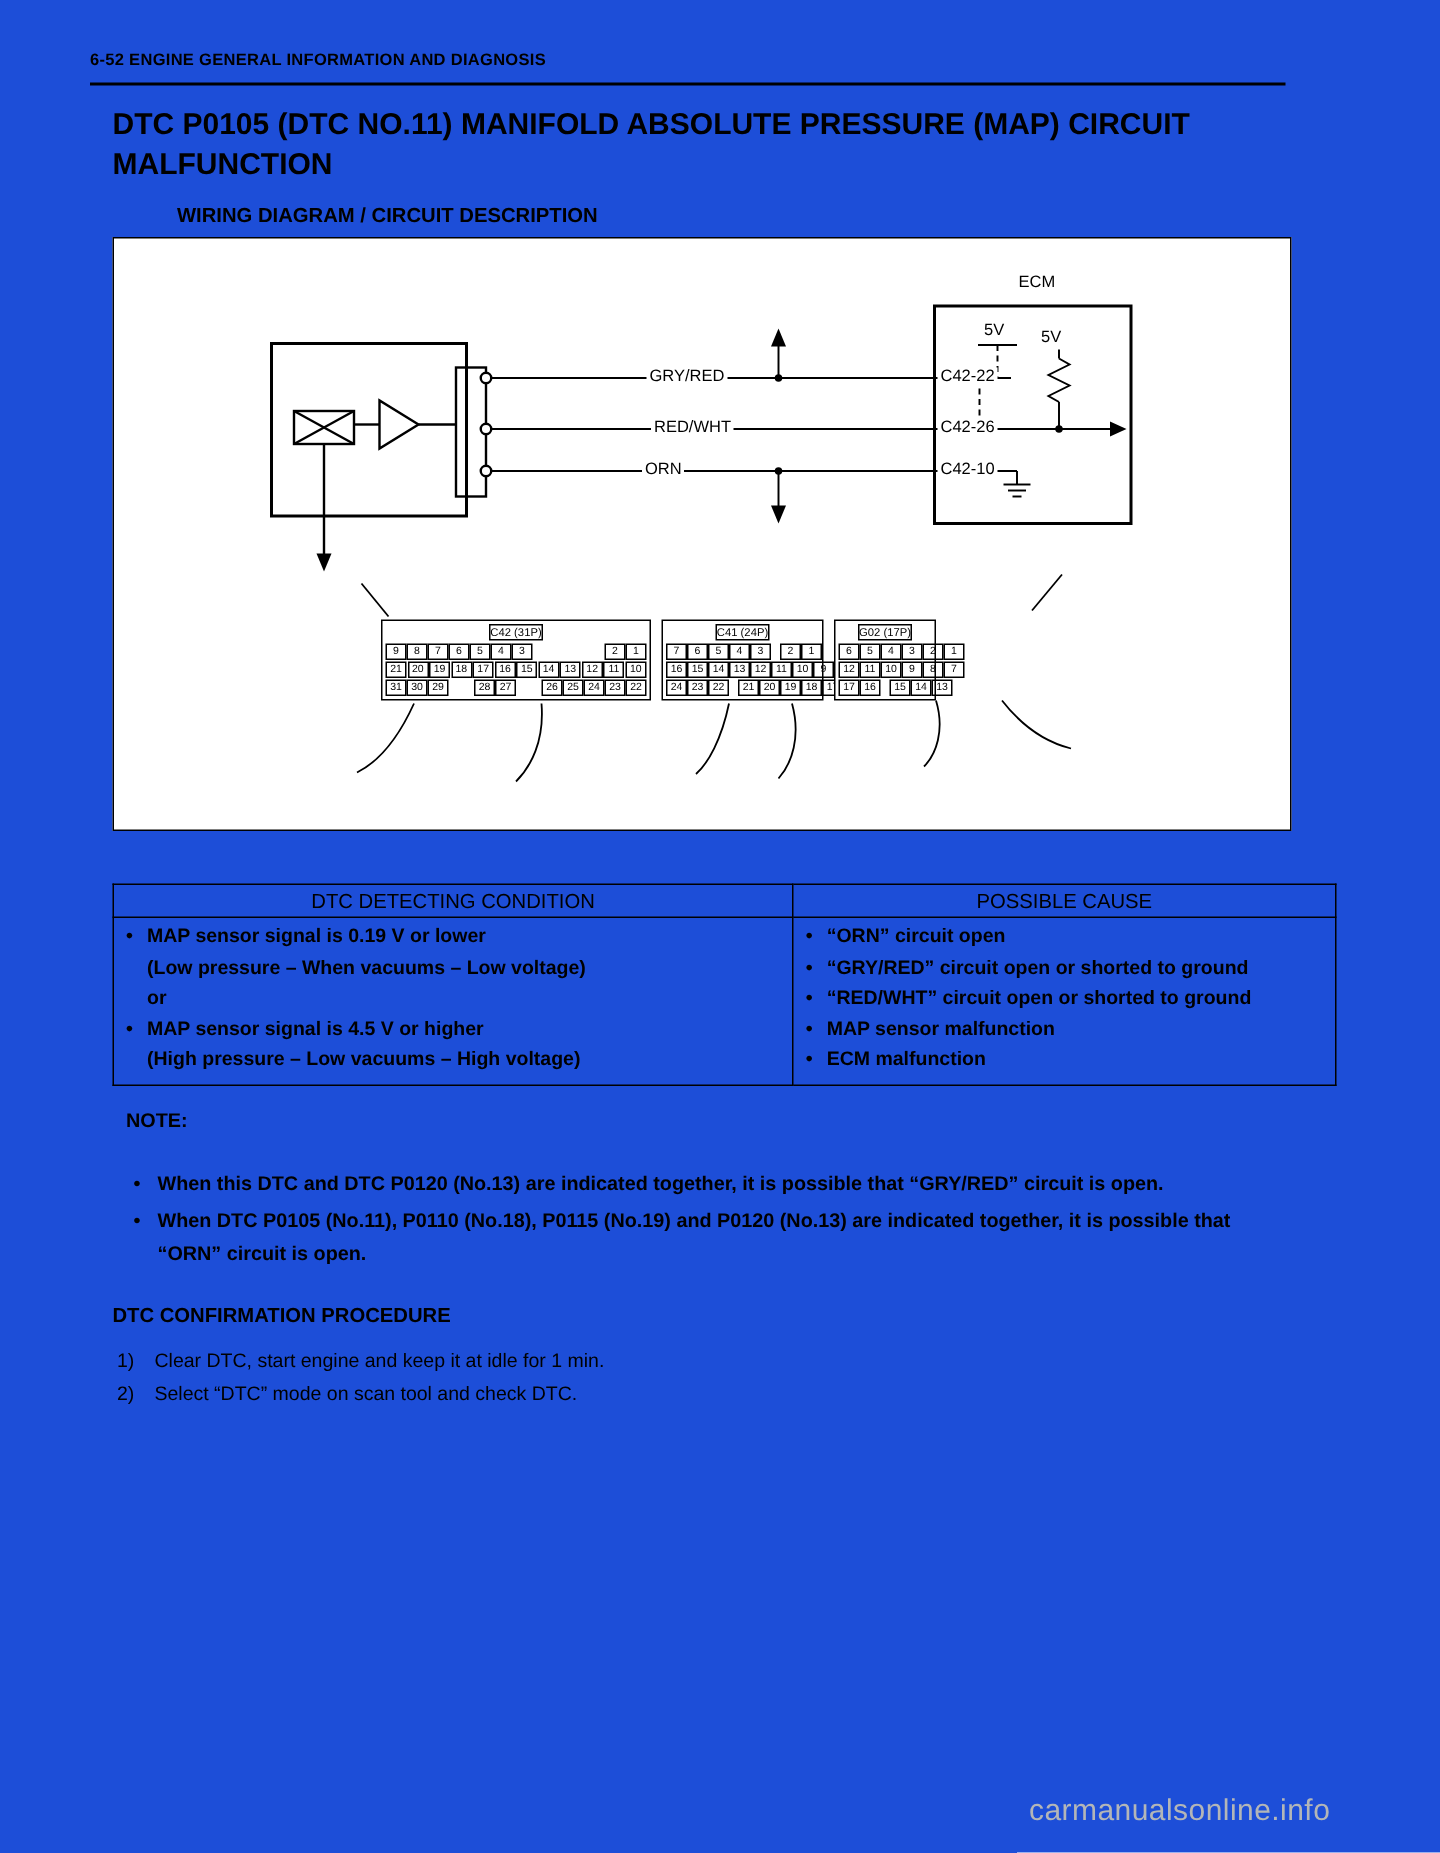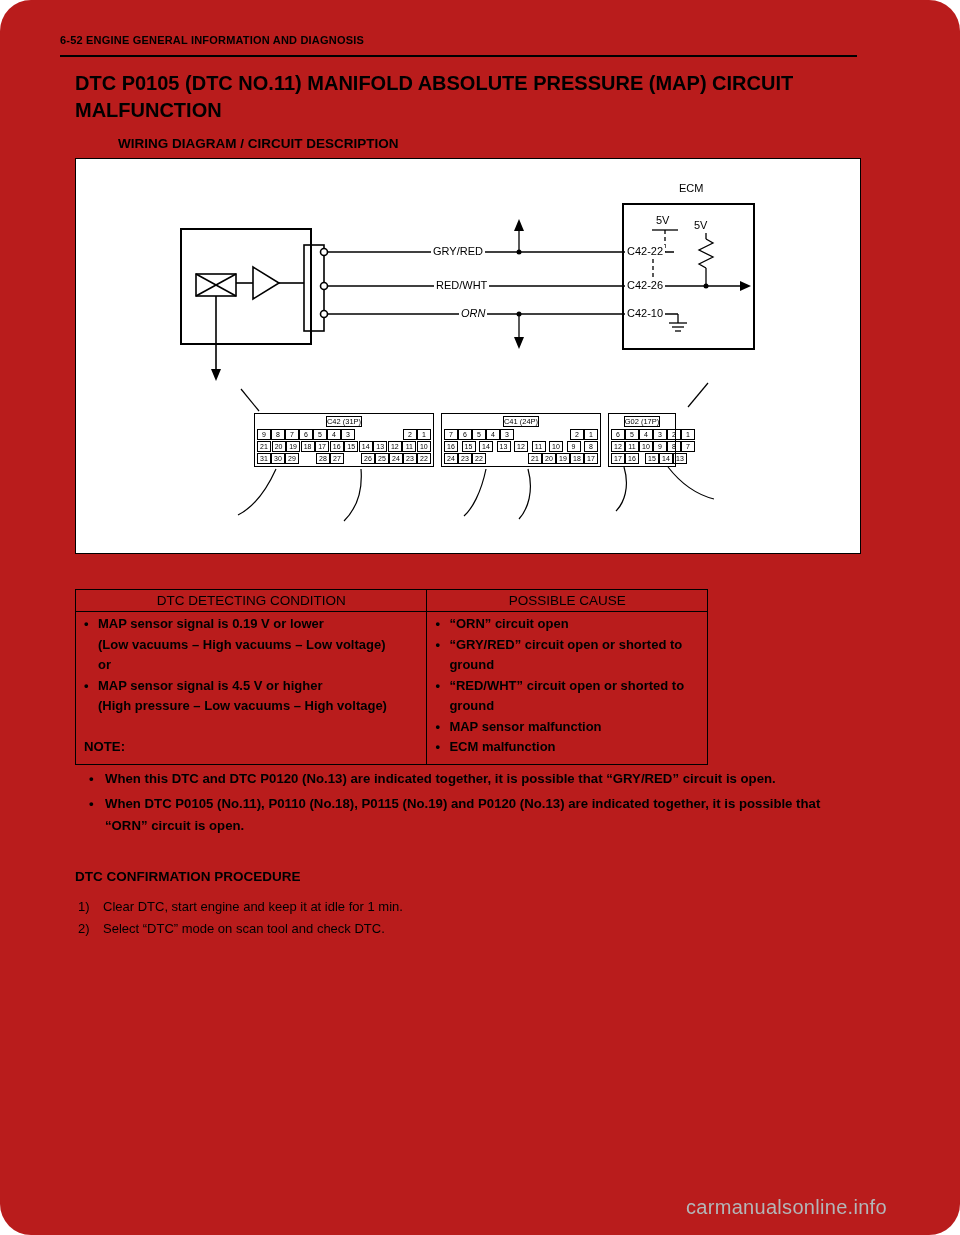--- a/index.html
+++ b/index.html
@@ -1,57 +1,57 @@
 <!DOCTYPE html>
 <html><head>
 <meta charset="utf-8">
 <style>
   html,body{margin:0;padding:0;background:#fff;}
-  .page{position:relative;width:960px;height:1235px;background:#b91c1c;color:#000;
-        font-family:"Liberation Sans",sans-serif;overflow:hidden;border-radius:31px;}
+  .page{position:relative;width:960px;height:1235px;background:#1d4ed8;color:#000;
+        font-family:"Liberation Sans",sans-serif;overflow:hidden;}
 
   .running-header{position:absolute;left:60px;top:34px;font-size:11px;font-weight:bold;letter-spacing:.2px;}
   .header-rule{position:absolute;left:60px;top:55px;width:797px;height:2px;background:#000;}
   .title{position:absolute;left:75px;top:70px;width:785px;margin:0;font-size:20px;font-weight:bold;line-height:27px;}
   .sec-heading{position:absolute;font-size:13.5px;font-weight:bold;}
   .wiring-heading{left:75px;top:136px;margin-left:43px;}
   .confirm-heading{left:75px;top:869px;}
 
   
   .diagram{position:absolute;left:75px;top:158px;width:784px;height:394px;border:1px solid #000;background:#fff;}
   .diagram svg{position:absolute;left:0;top:0;}
   .dlabel{position:absolute;font-size:11px;line-height:13px;background:#fff;padding:0 2px;white-space:nowrap;}
   .lbl-ecm{left:601px;top:23px;text-align:right;}
   .lbl-v5a{left:578px;top:55px;}
   .lbl-v5b{left:616px;top:60px;}
   .lbl-pin1{left:549px;top:86px;}
   .lbl-pin2{left:549px;top:120px;}
   .lbl-pin3{left:549px;top:148px;}
   .lbl-wire1{left:355px;top:86px;}
   .lbl-wire2{left:358px;top:120px;}
-  .lbl-wire3{left:383px;top:148px;font-style:italic;}
+  .lbl-wire3{left:352px;top:148px;}
 
   .connectors{position:absolute;left:178px;top:254px;display:flex;align-items:flex-start;gap:7px;}
   .connector{box-sizing:border-box;border:1.5px solid #000;padding:2px;background:#fff;}
   .conn-label{border:1px solid #000;width:max-content;margin:0 auto 2px;font-size:7.5px;line-height:9px;padding:0 0;}
   .pin-row{display:flex;justify-content:space-between;margin-top:1px;}
   .pin{box-sizing:border-box;flex:0 0 14px;height:11px;border:1px solid #000;font-size:7px;line-height:10px;text-align:center;overflow:hidden;}
   .pin.gap{border:none;flex:1 1 8px;min-width:6px;}
 
   
-  .dtc-table{position:absolute;left:75px;top:589px;width:633px;border-collapse:collapse;}
+  .dtc-table{position:absolute;left:75px;top:589px;width:816px;border-collapse:collapse;}
   .dtc-table th,.dtc-table td{border:1px solid #000;font-size:13px;}
   .dtc-table th{font-weight:normal;font-size:13.5px;text-align:center;padding:3px 4px;}
   .dtc-table td{vertical-align:top;padding:2px 6px 6px 4px;font-weight:bold;}
   .titem{position:relative;padding-left:18px;font-size:13px;line-height:20.5px;}
   .titem.with-b::before{content:"•";position:absolute;left:4px;}
 
   
   .note{position:absolute;left:84px;top:739px;width:776px;}
-  .note-label{font-weight:bold;font-size:13.2px;margin-bottom:14px;}
+  .note-label{font-weight:bold;font-size:13.2px;margin-bottom:24px;}
   .note-item{position:relative;padding-left:21px;font-weight:bold;font-size:13.2px;line-height:22px;margin-bottom:3px;}
   .note-item::before{content:"•";position:absolute;left:5px;}
 
   
   .steps{position:absolute;left:78px;top:896px;width:720px;}
   .step{display:flex;font-size:13px;line-height:22px;}
   .step-num{flex:0 0 25px;}
 
   .watermark{position:absolute;left:686px;top:1196px;font-size:20px;color:#b3b6b8;letter-spacing:.3px;}
 </style>
@@ -175,21 +175,21 @@
             <div class="pin">28</div>
             <div class="pin">27</div>
             <div class="pin gap"></div>
             <div class="pin">26</div>
             <div class="pin">25</div>
             <div class="pin">24</div>
             <div class="pin">23</div>
             <div class="pin">22</div>
           </div>
         </div>
-        <div class="connector" style="width: 160px;">
+        <div class="connector" style="width: 108px;">
           <div class="conn-label">C41 (24P)</div>
           <div class="pin-row">
             <div class="pin">7</div>
             <div class="pin">6</div>
             <div class="pin">5</div>
             <div class="pin">4</div>
             <div class="pin">3</div>
             <div class="pin gap"></div>
             <div class="pin">2</div>
             <div class="pin">1</div>
@@ -254,21 +254,21 @@
       </colgroup>
     <tbody>
       <tr>
         <th>DTC DETECTING CONDITION</th>
         <th>POSSIBLE CAUSE</th>
       </tr>
       <tr>
         <td>
             <div id="cond-list">
               <div class="titem with-b">MAP sensor signal is 0.19 V or lower</div>
-              <div class="titem">(Low vacuums – High vacuums – Low voltage)</div>
+              <div class="titem">(Low pressure – When vacuums – Low voltage)</div>
               <div class="titem">or</div>
               <div class="titem with-b">MAP sensor signal is 4.5 V or higher</div>
               <div class="titem">(High pressure – Low vacuums – High voltage)</div>
             </div>
           </td>
         <td>
             <div id="cause-list">
               <div class="titem with-b">“ORN” circuit open</div>
               <div class="titem with-b">“GRY/RED” circuit open or shorted to ground</div>
               <div class="titem with-b">“RED/WHT” circuit open or shorted to ground</div>

